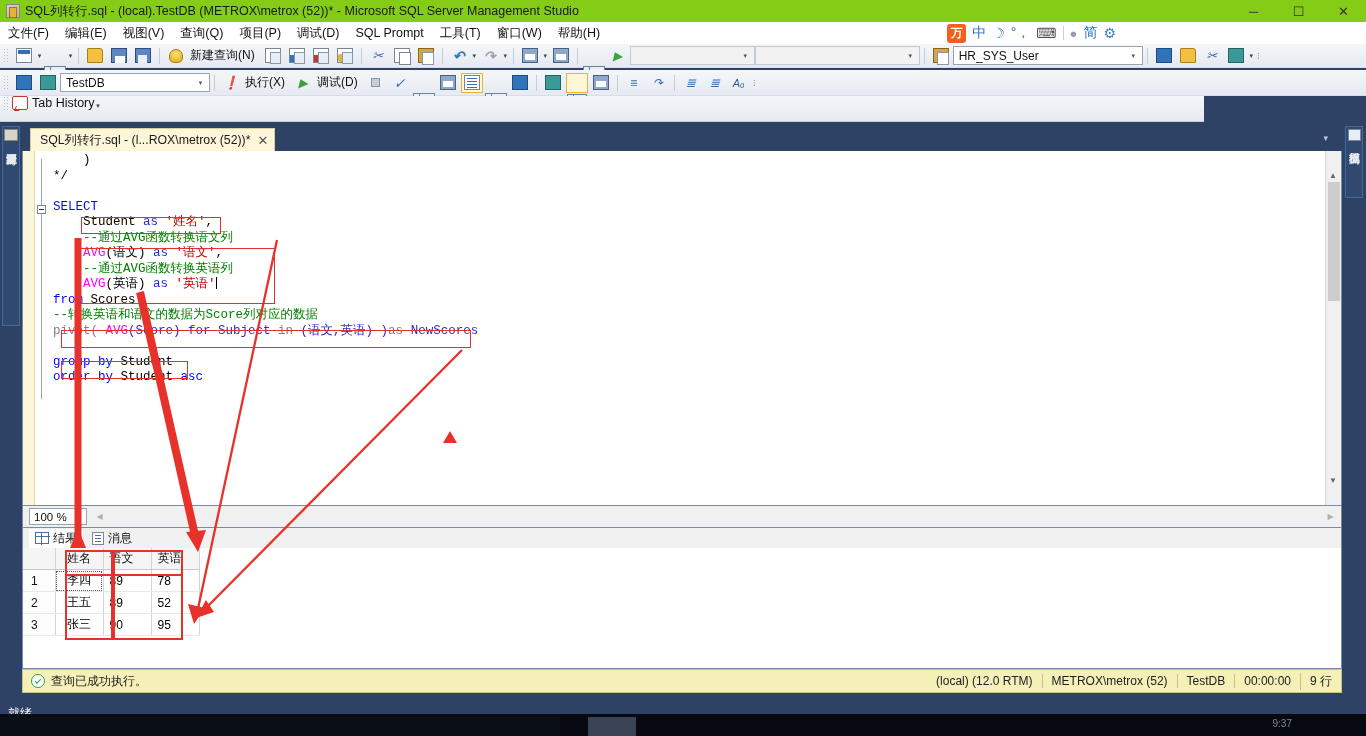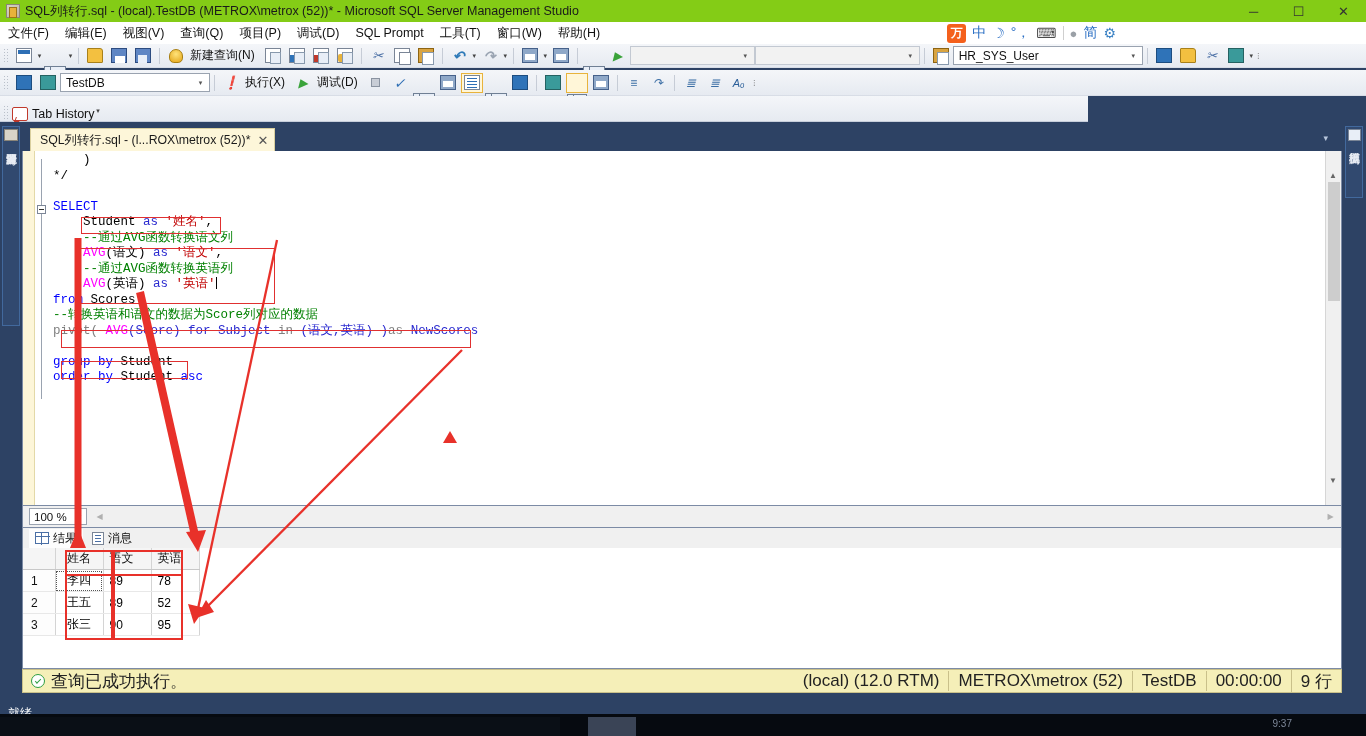--- a/index.html
+++ b/index.html
@@ -128,23 +128,23 @@
   .ic.doc { background:#fff;border:1px solid #7a8596; }
   .ic.doc:before{content:"";position:absolute;left:2px;top:2px;right:2px;height:1px;background:#2e6fb5;box-shadow:0 3px 0 #2e6fb5,0 6px 0 #2e6fb5,0 9px 0 #2e6fb5;}
   .ic.sq { background:#c8cdd6;border:1px solid #8a93a1;width:9px;height:9px;}
   .ic.blue { background:#2f73b8;border:1px solid #1d4d80; }
   .ic.teal { background:#3a9a9a;border:1px solid #256262; }
   .ic.indent { background:none; color:#3b6ea5; font-size:12px; display:flex;align-items:center;justify-content:center;}
   .ic.az { background:none; color:#2b5f99; font-size:11px; display:flex;align-items:center;justify-content:center;}
 
   
   .histbar {
-    position:absolute; left:0; top:96px; width:1088px; height:26px;
+    position:absolute; left:0; top:96px; width:1204px; height:26px;
     background:linear-gradient(to bottom,#f4f6f9 0%, #e6eaf1 100%);
-    display:flex; align-items:flex-end; border-bottom:1px solid #c7cedb;
+    display:flex; align-items:flex-start; border-bottom:1px solid #c7cedb;
   }
   .hist-ic {
     width:16px;height:14px;background:#fff;border:1px solid #c0392b;border-radius:2px;
     position:relative; margin-right:4px;
   }
   .hist-ic:after{content:"";position:absolute;left:2px;top:9px;width:4px;height:4px;
     border-left:1px solid #c0392b;border-bottom:1px solid #c0392b;transform:skewX(-20deg);}
   .hist-label { font-size:12.5px; color:#111; }
 
   
@@ -313,21 +313,21 @@
   }
   .grid .c-name { width:48px; text-align:center; }
   .grid .c-num  { width:48px; text-align:left; }
   .grid td.sel { outline:1px dotted #555; outline-offset:-2px; }
   .grid .corner { width:32px; background:#f5f5f5; }
 
   
   .qstatus {
     position:absolute; left:22px; top:669px; width:1320px; height:24px;
     background:#f5efb8; border:1px solid #c9c08a;
-    display:flex; align-items:center; font-size:17px; color:#222;
+    display:flex; align-items:center; font-size:12px; color:#222;
   }
   .qs-ok {
     width:14px;height:14px;border-radius:50%;background:#fff;border:1.6px solid #2f9e44;
     margin-left:8px;margin-right:6px;position:relative;flex:none;
   }
   .qs-ok:after{content:"";position:absolute;left:3px;top:4px;width:5px;height:2px;
     border-left:1.6px solid #2f9e44;border-bottom:1.6px solid #2f9e44;transform:rotate(-45deg);}
   .qs-right { margin-left:auto; display:flex; align-items:center; }
   .qs-cell { padding:0 9px; border-left:1px solid #c9c08a; white-space:nowrap; }
   .qs-cell:first-child { border-left:none; }

